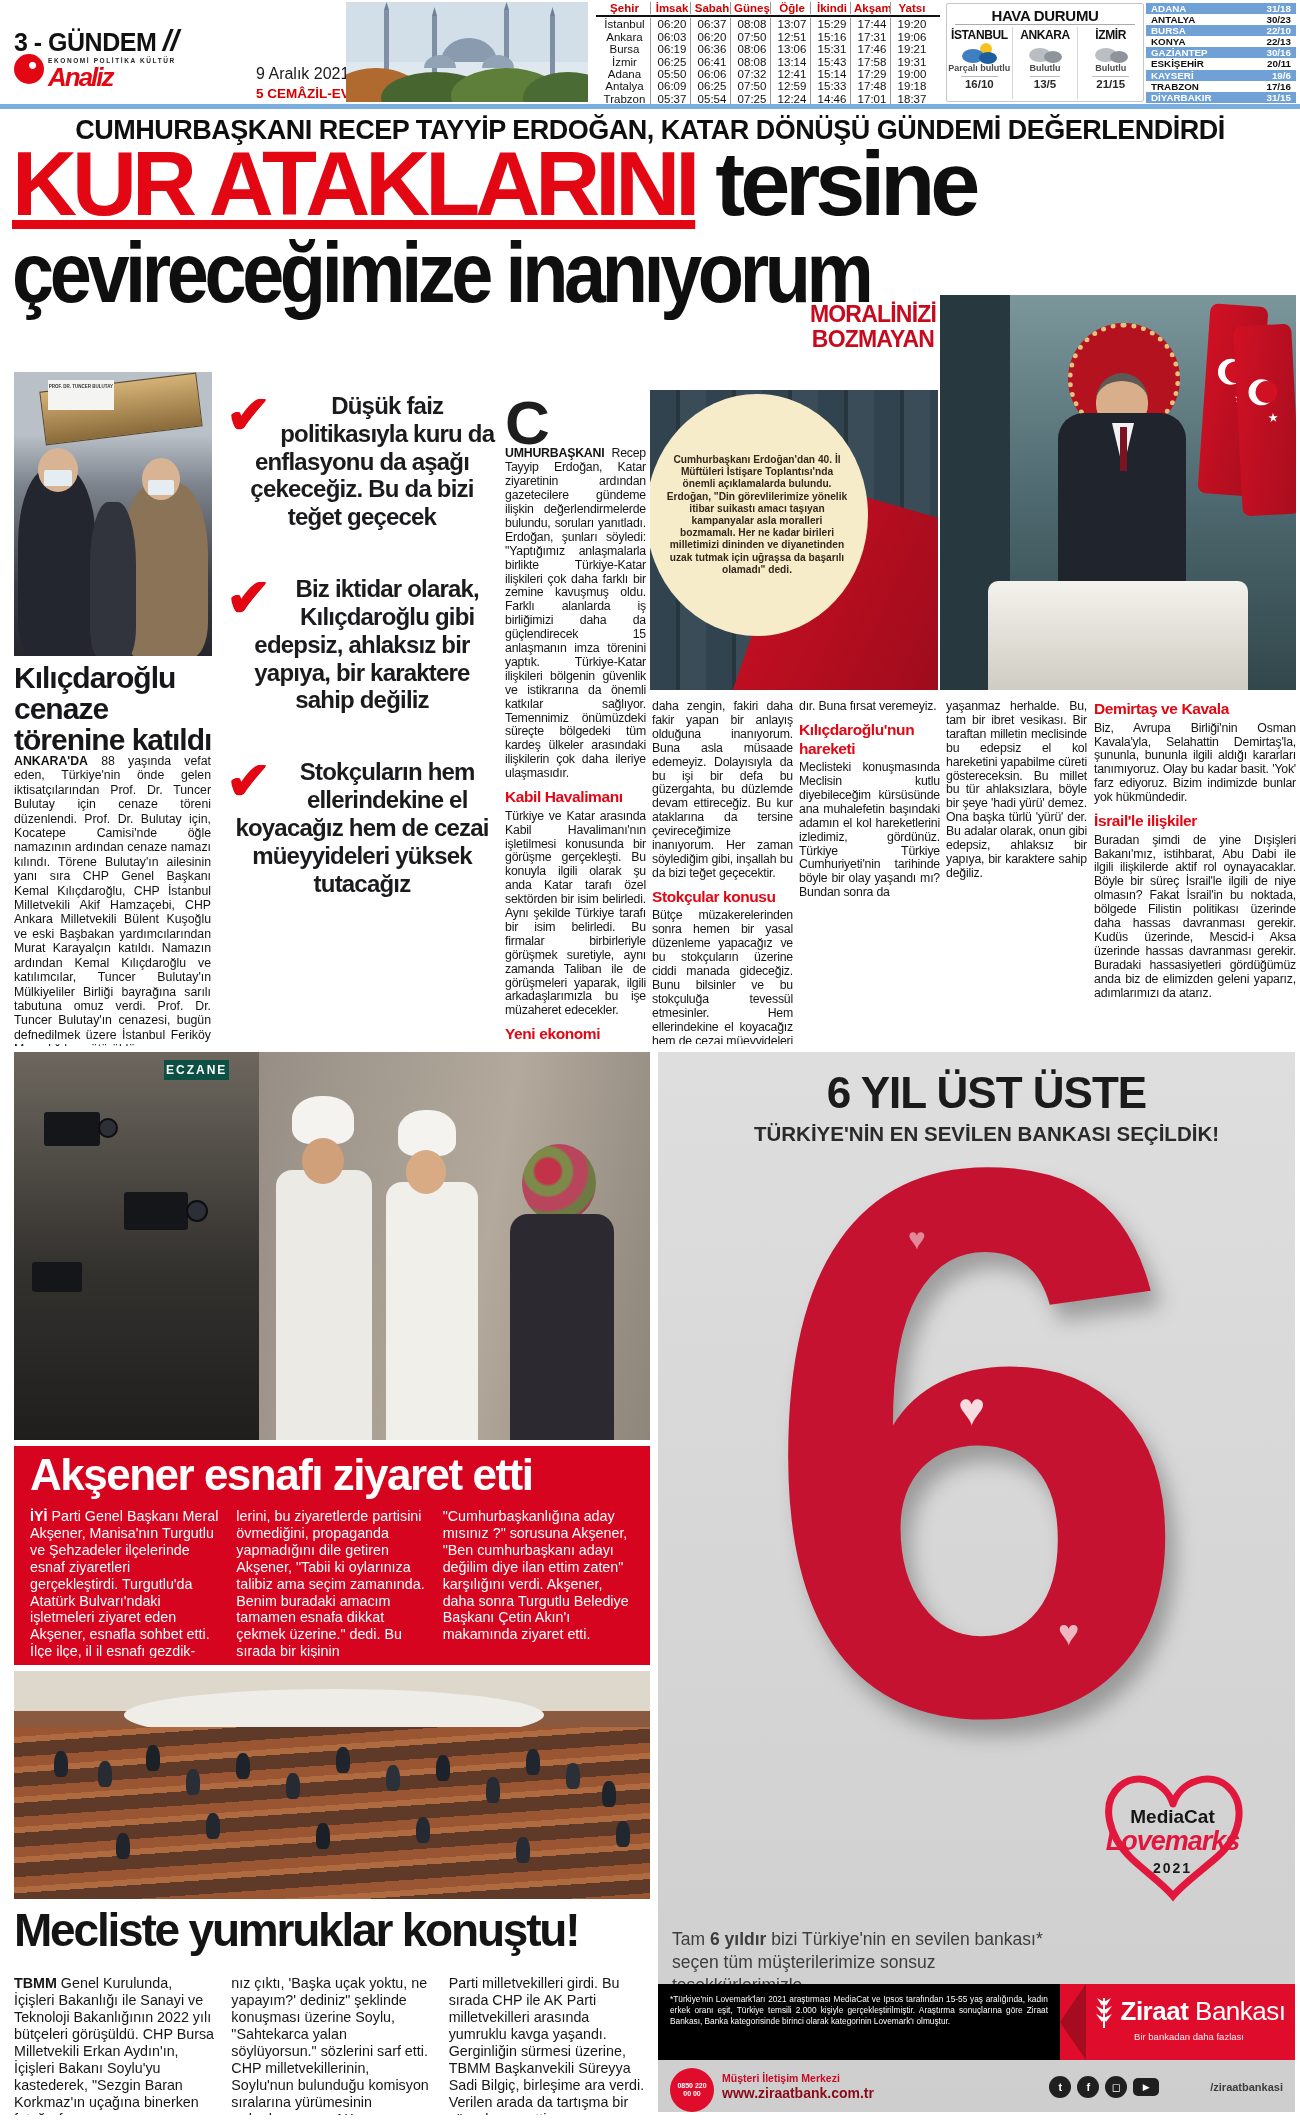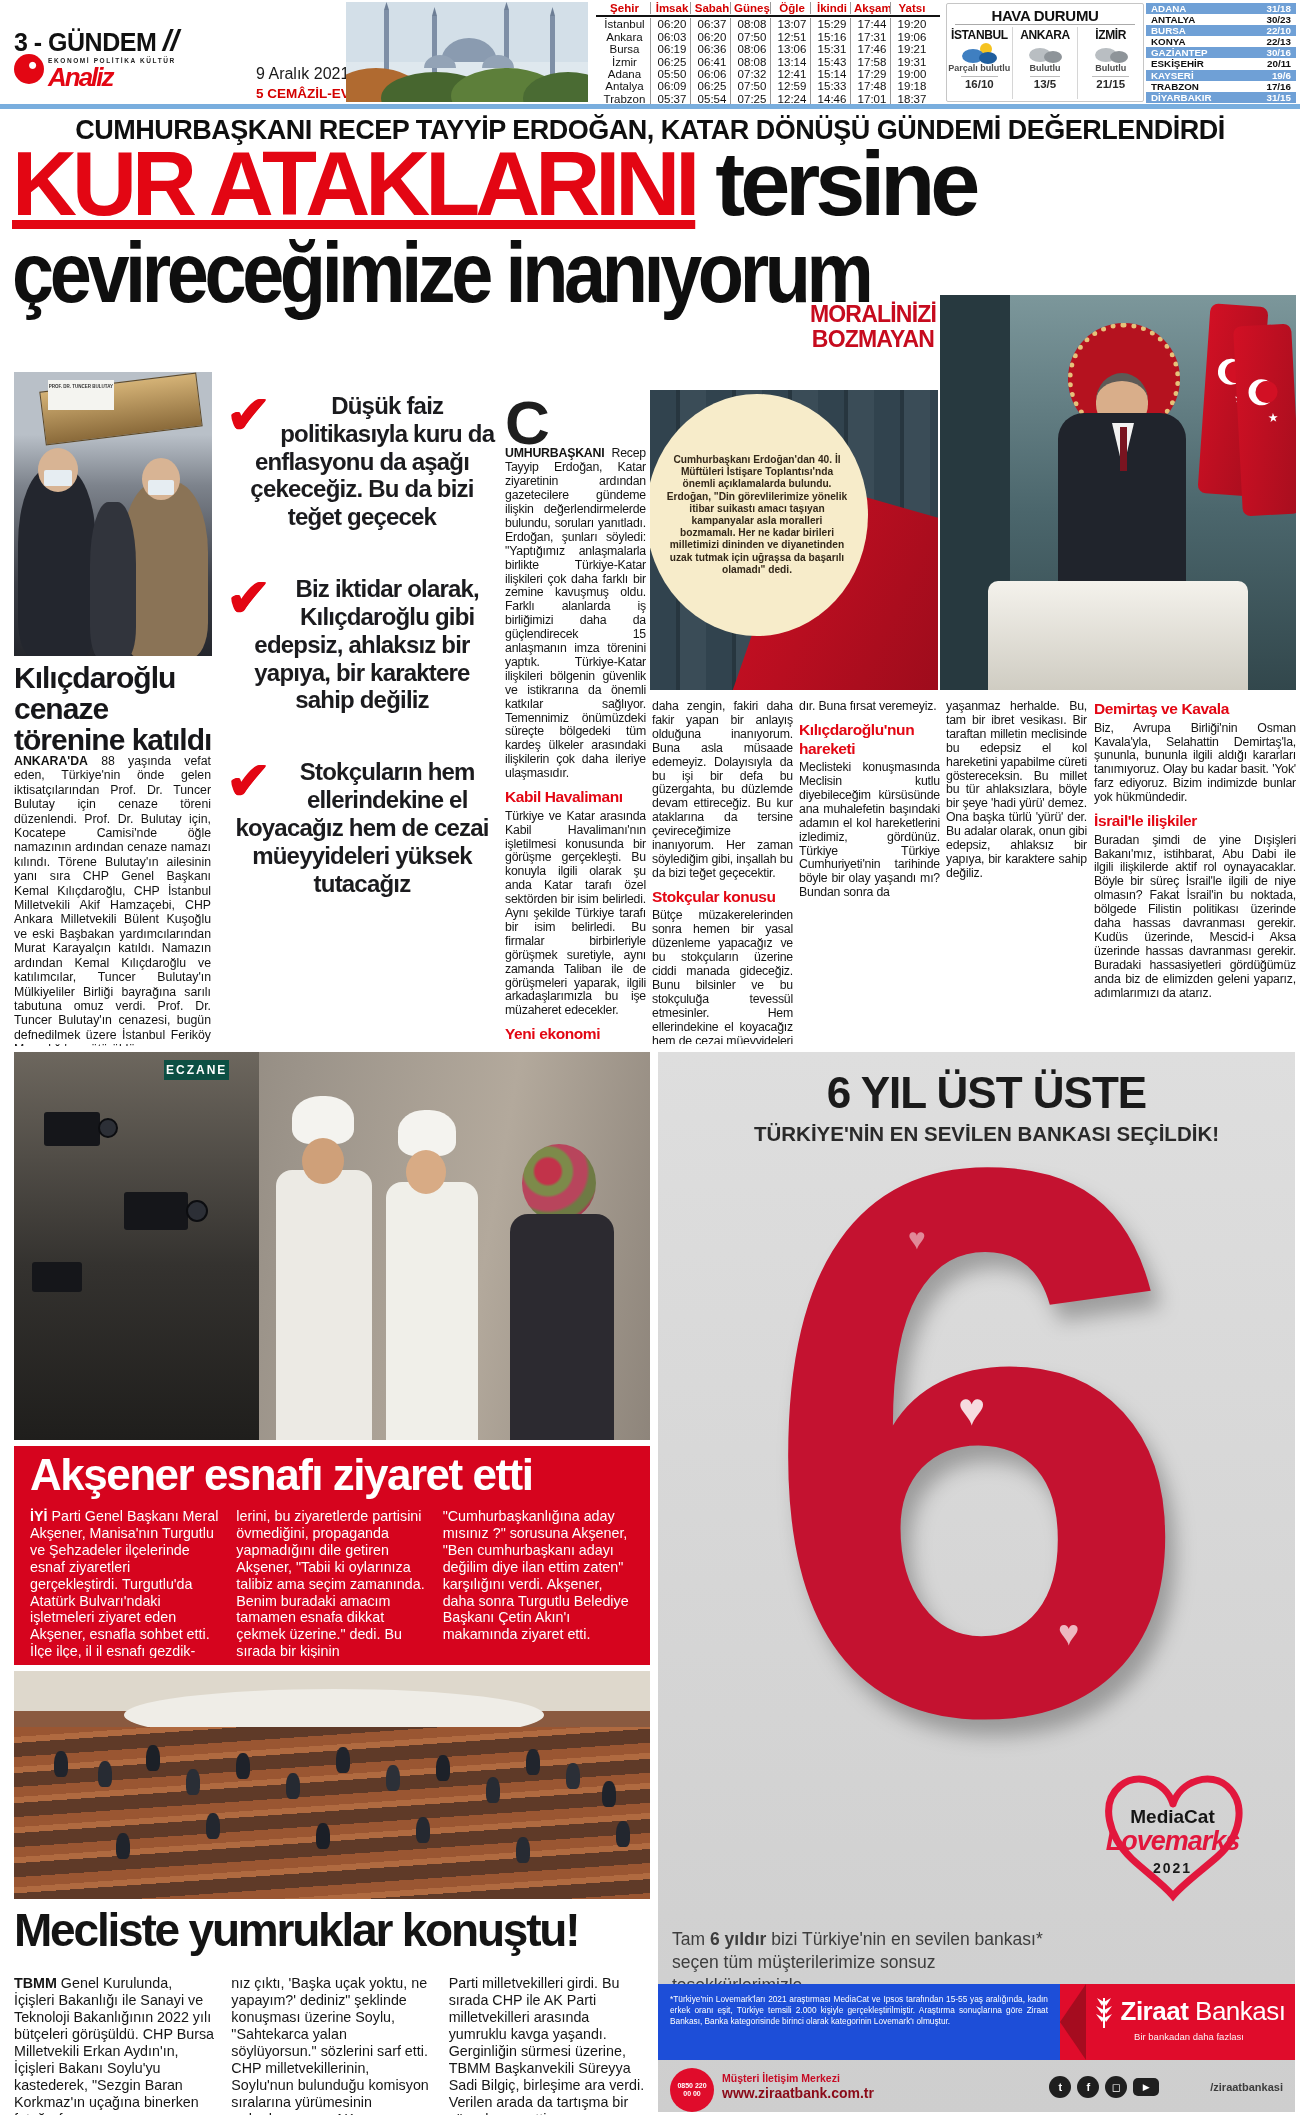--- a/index.html
+++ b/index.html
@@ -176,21 +176,21 @@
   .heart{position:absolute;color:#fff;}
   .h1{top:330px;left:300px;font-size:46px;opacity:.85;}
   .h2{top:170px;left:250px;font-size:30px;opacity:.5;}
   .h3{top:560px;left:400px;font-size:36px;opacity:.7;}
   .lovemarks{position:absolute;right:20px;top:712px;width:205px;height:155px;text-align:center;}
   .lm-brand{position:absolute;top:42px;width:100%;font-weight:800;font-size:19px;color:#161616;}
   .lm-name{position:absolute;top:62px;width:100%;font-weight:700;font-style:italic;font-size:27px;color:#e2173d;letter-spacing:-1px;}
   .lm-year{position:absolute;top:96px;width:100%;font-weight:700;font-size:14px;color:#1a1a1a;letter-spacing:2px;}
   .thanks{position:absolute;left:14px;top:876px;width:410px;font-size:17.5px;line-height:23px;color:#3d3d3d;}
   .band{position:absolute;left:0;top:932px;width:637px;height:76px;background:#e00c2b;}
-  .fineprint{position:absolute;left:0;top:0;width:402px;height:76px;background:#1d4ed8;color:#fff;
+  .fineprint{position:absolute;left:0;top:0;width:402px;height:76px;background:#000000;color:#fff;
      padding:10px 12px;font-size:8.3px;line-height:10.8px;text-align:justify;}
   .chev{position:absolute;left:402px;top:0;width:26px;height:76px;background:#a50c1f;
      clip-path:polygon(100% 0,0 50%,100% 100%);}
   .bandlogo{position:absolute;left:432px;top:10px;width:198px;text-align:center;color:#fff;}
   .bank-line{display:flex;align-items:center;justify-content:center;gap:6px;}
   .bank-name{font-size:26px;letter-spacing:-.5px;white-space:nowrap;}
   .bank-name b{font-weight:800;}
   .bank-slogan{font-size:9.5px;margin-top:3px;opacity:.95;}
   .contacts{position:absolute;left:0;top:1016px;width:637px;height:44px;}
   .phone-circle{position:absolute;left:12px;top:0;width:44px;height:44px;border-radius:50%;background:#e00c2b;

